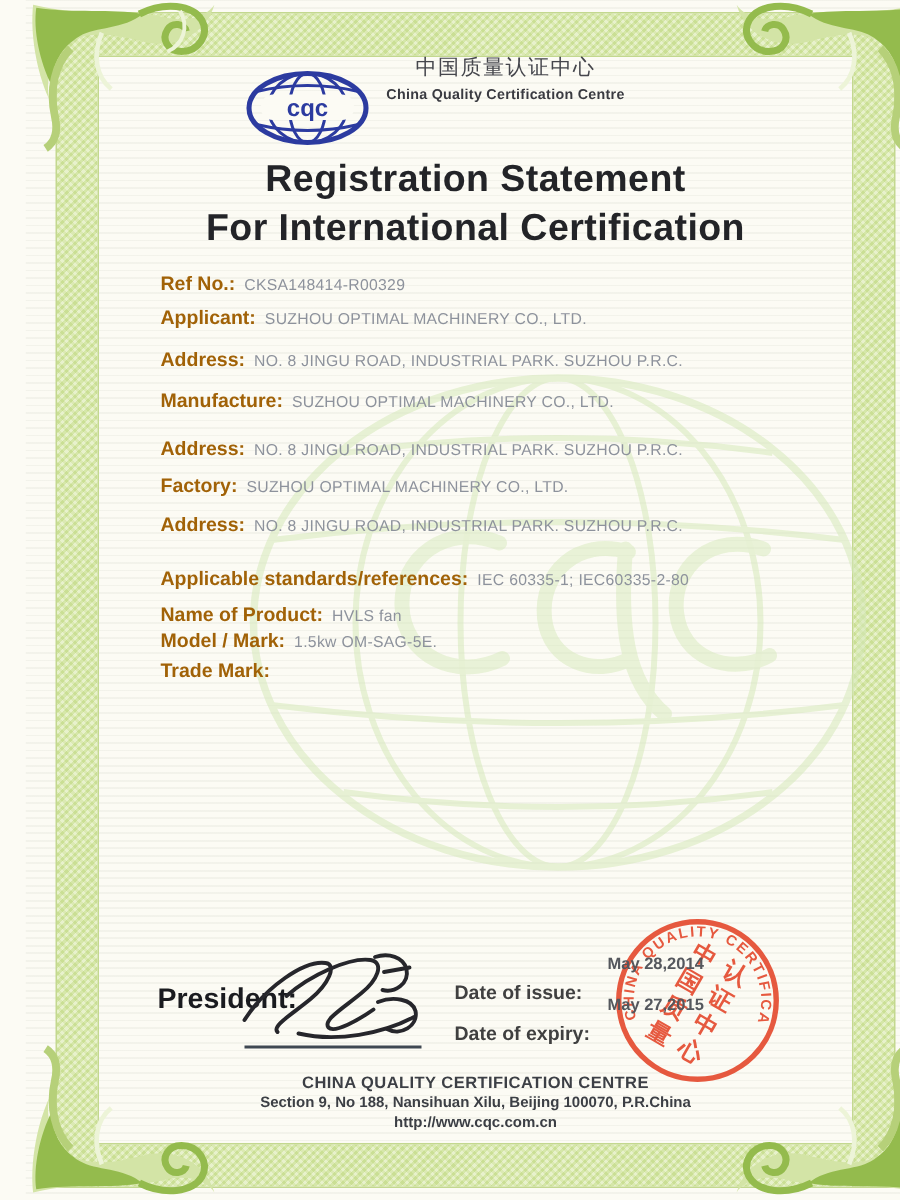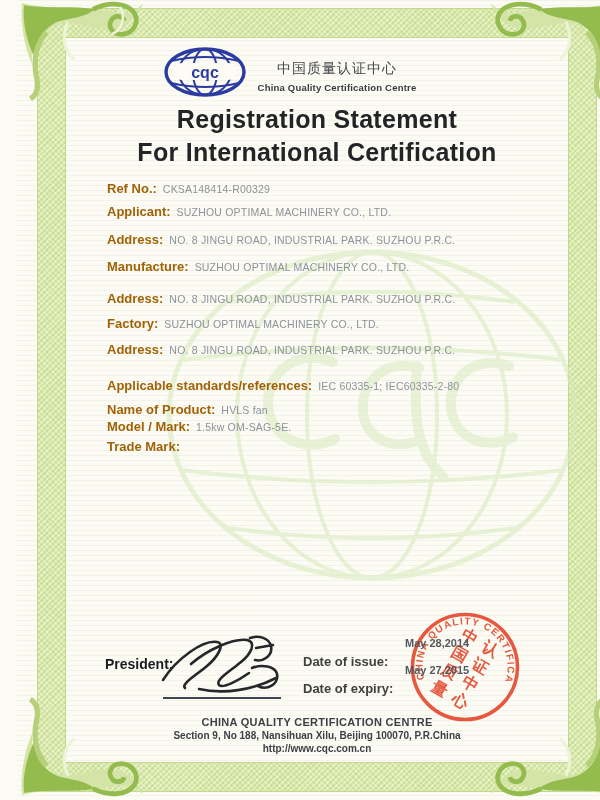--- a/index.html
+++ b/index.html
@@ -19,31 +19,31 @@
   .corner.tl{left:3px;top:1px;}
   .corner.tr{right:3px;top:1px;transform:scaleX(-1);}
   .corner.bl{left:3px;bottom:3px;transform:scaleY(-1);}
   .corner.br{right:3px;bottom:3px;transform:scale(-1,-1);}
   .photo-edge{position:absolute;right:0;top:0;width:20px;height:120px;background:#1c1c20;
       clip-path:polygon(28% 0,100% 0,100% 100%,80% 96%,48% 38%);z-index:6;}
   
   .watermark{position:absolute;left:140px;top:240px;width:430px;height:350px;opacity:.55;z-index:2;}
   
   .logo{position:absolute;left:147px;top:47px;width:82px;height:50px;z-index:3;}
-  .org-block{position:absolute;left:235px;top:60px;width:170px;text-align:center;z-index:3;}
+  .org-block{position:absolute;left:235px;top:36px;width:170px;text-align:center;z-index:3;}
   .org-cn{font-size:14px;color:#45464c;letter-spacing:1px;}
   .org-en{font-size:9.5px;font-weight:bold;color:#393a40;margin-top:4px;letter-spacing:.2px;}
   .title{position:absolute;left:0;right:0;top:103px;text-align:center;font-weight:bold;
       font-size:25px;color:#232428;letter-spacing:.3px;line-height:33px;z-index:3;}
   
   .row{position:absolute;left:90px;display:flex;align-items:baseline;gap:6px;white-space:nowrap;z-index:3;}
   .row b{font-size:13px;color:#a16207;font-weight:bold;}
   .row span{font-size:10.5px;color:#8d929c;letter-spacing:.2px;text-align:center;}
   
-  .president{position:absolute;left:88px;top:656px;font-size:14px;font-weight:bold;color:#1a1b1f;z-index:3;}
+  .president{position:absolute;left:88px;top:656px;font-size:19px;font-weight:bold;color:#1a1b1f;z-index:3;}
   .signature{position:absolute;left:138px;top:628px;width:132px;height:70px;z-index:3;}
   .sig-line{position:absolute;left:146px;top:697px;width:118px;height:2px;background:#3f4852;z-index:3;}
   .date-label{position:absolute;left:286px;font-size:13px;font-weight:bold;color:#404040;z-index:5;}
   .date-value{position:absolute;left:364px;font-size:11px;font-weight:700;color:#54575d;z-index:5;padding-left:24px;}
   
   .stamp{position:absolute;left:392px;top:611px;width:112px;height:112px;opacity:.9;z-index:4;}
   
   .footer{position:absolute;left:0;right:0;text-align:center;font-weight:bold;color:#3c3f45;z-index:3;}
   .footer.l1{top:716px;font-size:11px;letter-spacing:.3px;}
   .footer.l2{top:730px;font-size:10px;}

